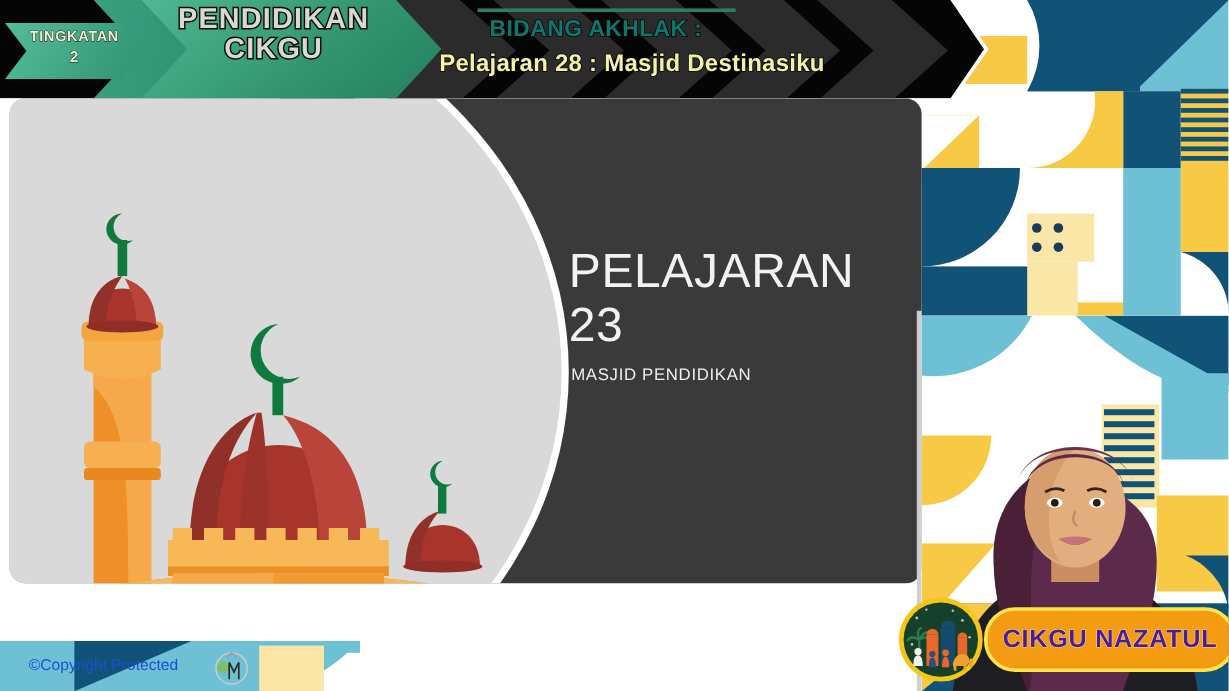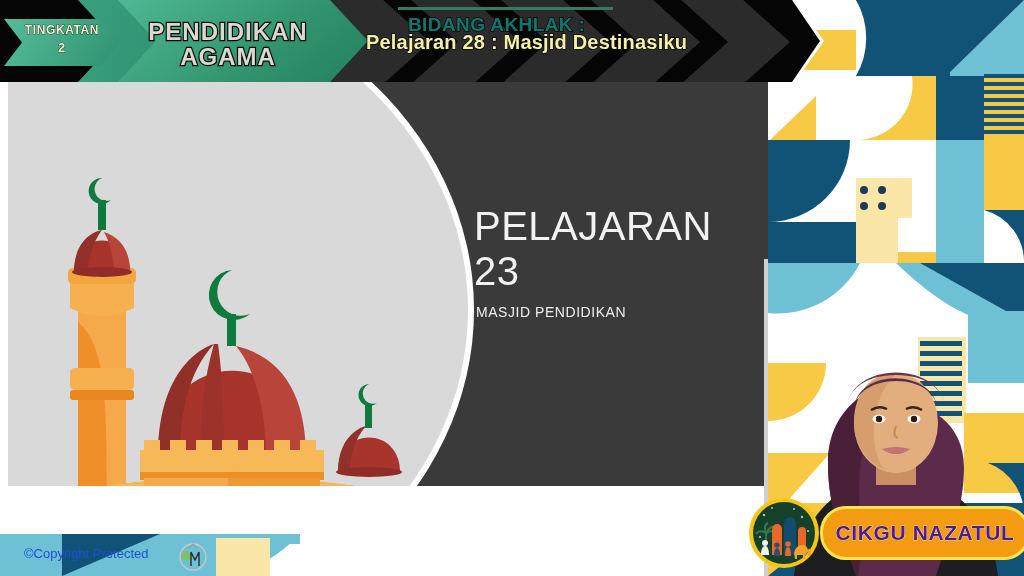--- a/index.html
+++ b/index.html
@@ -31,32 +31,32 @@
             clip-path:polygon(0 0,212px 0,250px 41px,212px 82px,0 82px,38px 41px);}
   .hdr-tingkatan{position:absolute;left:4px;top:19px;width:116px;height:47px;
     background:linear-gradient(120deg,#55bd9a,#2f9171);
     -webkit-clip-path:polygon(0 0,96px 0,116px 23.5px,96px 47px,0 47px,18px 23.5px);
             clip-path:polygon(0 0,96px 0,116px 23.5px,96px 47px,0 47px,18px 23.5px);}
   .tk-text{position:absolute;left:10px;top:22px;width:104px;text-align:center;z-index:3;
     color:#f3f0cf;font-size:12px;font-weight:bold;letter-spacing:.6px;line-height:1.45;
     -webkit-text-stroke:.7px #0b0b0b;paint-order:stroke fill;}
   .tk-text .n{display:block;font-size:13px;}
 
-  .pai{position:absolute;left:128px;top:20px;width:200px;text-align:center;z-index:3;
+  .pai{position:absolute;left:128px;top:4px;width:200px;text-align:center;z-index:3;
     color:#d9d9d2;font-size:24px;font-weight:bold;line-height:1.04;letter-spacing:1px;
     -webkit-text-stroke:2.4px #0a0a0a;paint-order:stroke fill;}
 
   .hdr-rule{position:absolute;left:398px;top:7px;width:215px;height:3px;background:#2f7c5e;z-index:3;}
   .hdr-t1{position:absolute;left:372px;top:14px;z-index:3;color:#0f766e;font-size:19px;font-weight:bold;
     letter-spacing:.4px;-webkit-text-stroke:1.4px #070707;paint-order:stroke fill;margin-left:36px;}
-  .hdr-t2{position:absolute;left:366px;top:31px;z-index:3;color:#f6efa8;font-size:20px;font-weight:bold;
+  .hdr-t2{position:absolute;left:366px;top:42px;z-index:3;color:#f6efa8;font-size:20px;font-weight:bold;
     letter-spacing:.2px;-webkit-text-stroke:1.4px #070707;paint-order:stroke fill;}
 
   
-  .slide{position:absolute;left:8px;top:82px;width:760px;height:404px;background:#3a3a3a;overflow:hidden;}
+  .slide{position:absolute;left:8px;top:82px;width:760px;height:404px;background:#3a3a3a;overflow:hidden;border-radius:13px;}
   .slide-circle{position:absolute;left:-300px;top:-102px;width:760px;height:660px;border-radius:50%;
     background:#d9d9d9;}
   .slide-circle-rim{position:absolute;left:-306px;top:-108px;width:772px;height:672px;border-radius:50%;
     background:#ffffff;}
   .slide-title{position:absolute;left:466px;top:122px;width:290px;color:#f2f2f2;
     font-size:40px;font-weight:300;line-height:1.12;letter-spacing:.5px;}
   .slide-sub{position:absolute;left:468px;top:222px;width:280px;color:#eeeeee;
     font-size:14px;letter-spacing:.55px;}
 
   
@@ -151,21 +151,21 @@
     <div class="hdr-green2"></div>
     <div class="hdr-tingkatan"></div>
 
     <div class="tk-text">
       <span>TINGKATAN</span>
       <span class="n">2</span>
     </div>
 
     <div class="pai">
       <div>PENDIDIKAN</div>
-      <div>AGAMA</div>
+      <div>CIKGU</div>
     </div>
 
     <div class="hdr-rule"></div>
     <div class="hdr-t1">BIDANG AKHLAK :</div>
     <div class="hdr-t2">Pelajaran 28 : Masjid Destinasiku</div>
   </div>
 
   <div class="slide">
     <div class="slide-circle-rim"></div>
     <div class="slide-circle"></div>

